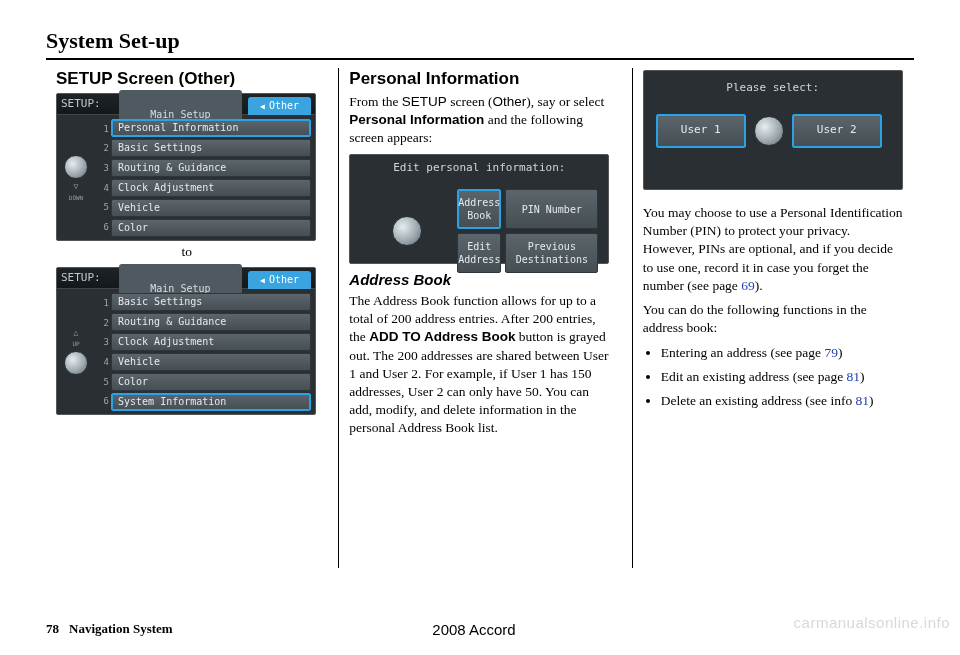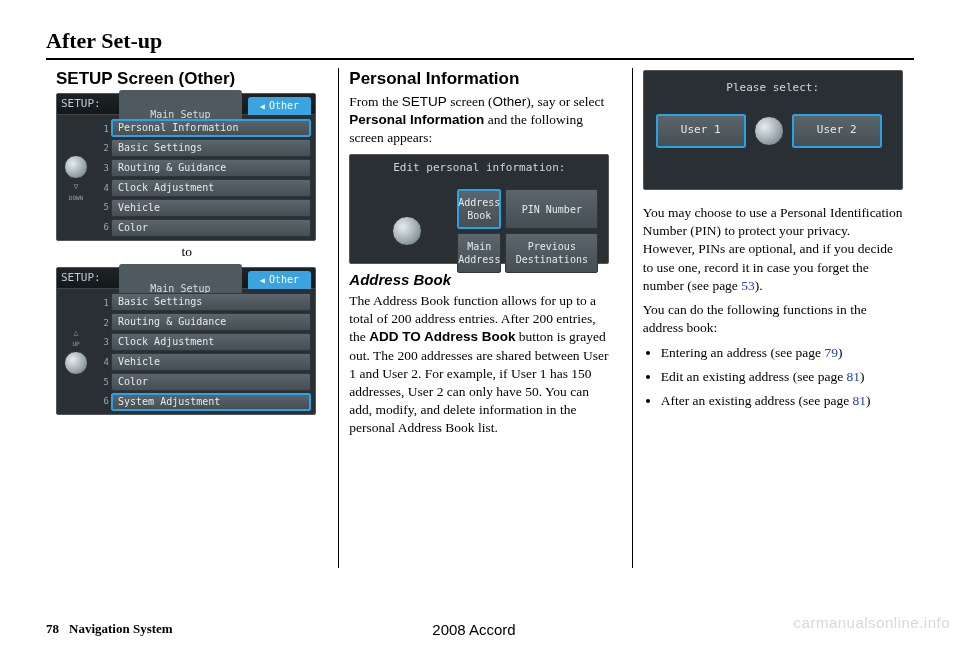--- a/index.html
+++ b/index.html
@@ -54,21 +54,21 @@
   .shot-user { width: 260px; height: 120px; margin-top: 2px; }
   .shot-user .titlebar { text-align:center; font-size:11px; color:#cfd7db; padding:10px 0 8px 0; }
   .shot-user .row3 { display:flex; align-items:center; gap:6px; padding: 10px 20px 18px 12px; }
   .shot-user .ubtn { flex:1; height:34px; background: linear-gradient(#5b656b,#454e53); border:1px solid #2aa3e6; box-shadow: inset 0 0 0 1px #2aa3e6; border-radius:2px; font-size:11px; color:#e4ebef; display:flex; align-items:center; justify-content:center; }
   .shot-user .knob { width:30px; height:30px; border-radius:50%; background: radial-gradient(circle at 35% 35%, #e7edf0, #98a4aa 60%, #5b656b); border:1px solid #2c3236; margin: 0 2px; }
 </style>
 </head>
 <body>
 
 <div class="page">
-  <div class="page-title">After Set-up</div>
+  <div class="page-title">System Set-up</div>
   <hr class="hr">
 
   <div class="columns">
 
     <div class="col">
       <div class="h2">SETUP Screen (Other)</div>
 
       <div class="shot shot-setup">
         <div class="topbar">
           <span class="lbl-setup">SETUP:</span>
@@ -121,41 +121,41 @@
             <span>4</span>
             <span>5</span>
             <span>6</span>
           </div>
           <div class="rows">
             <div class="row">Basic Settings</div>
             <div class="row">Routing &amp; Guidance</div>
             <div class="row">Clock Adjustment</div>
             <div class="row">Vehicle</div>
             <div class="row">Color</div>
-            <div class="row hi">System Adjustment</div>
+            <div class="row hi">System Information</div>
           </div>
         </div>
       </div>
     </div>
 
     <div class="col">
       <div class="h2">Personal Information</div>
       <div class="para">
         <span>From the </span><span class="sans">SETUP</span><span> screen (</span><span class="sans">Other</span><span>), say or select </span><span class="sans-b">Personal Information</span><span> and the following screen appears:</span>
       </div>
 
       <div class="shot shot-pi">
         <div class="titlebar">Edit personal information:</div>
         <div class="grid">
           <div class="btn hi">Address Book</div>
           <div class="knobcell">
               <div class="knob"></div>
             </div>
           <div class="btn">PIN Number</div>
-          <div class="btn">Main Address</div>
+          <div class="btn">Edit Address</div>
           <div class="btn">Previous Destinations</div>
         </div>
       </div>
 
       <div class="h3">Address Book</div>
       <div class="para">
         <span>The Address Book function allows for up to a total of 200 address entries. After 200 entries, the </span><span class="sans-b">ADD TO Address Book</span><span> button is grayed out. The 200 addresses are shared between User 1 and User 2. For example, if User 1 has 150 addresses, User 2 can only have 50. You can add, modify, and delete information in the personal Address Book list.</span>
       </div>
     </div>
 
@@ -163,29 +163,29 @@
       <div class="shot shot-user">
         <div class="titlebar">Please select:</div>
         <div class="row3">
           <div class="ubtn">User 1</div>
           <div class="knob"></div>
           <div class="ubtn">User 2</div>
         </div>
       </div>
 
       <div class="para" style="margin-top:14px">
-        <span>You may choose to use a Personal Identification Number (PIN) to protect your privacy. However, PINs are optional, and if you decide to use one, record it in case you forget the number (see page </span><span class="link">53</span><span>).</span>
+        <span>You may choose to use a Personal Identification Number (PIN) to protect your privacy. However, PINs are optional, and if you decide to use one, record it in case you forget the number (see page </span><span class="link">69</span><span>).</span>
       </div>
 
       <div class="para">You can do the following functions in the address book:</div>
 
       <ul class="b">
         <li><span>Entering an address (see page </span><span class="link">79</span><span>)</span></li>
         <li><span>Edit an existing address (see page </span><span class="link">81</span><span>)</span></li>
-        <li><span>After an existing address (see page </span><span class="link">81</span><span>)</span></li>
+        <li><span>Delete an existing address (see info </span><span class="link">81</span><span>)</span></li>
       </ul>
     </div>
 
   </div>
 
   <div class="footer">
     <span class="pgnum">78</span>
     <span class="sect">Navigation System</span>
     <span class="model">2008  Accord</span>
   </div>

